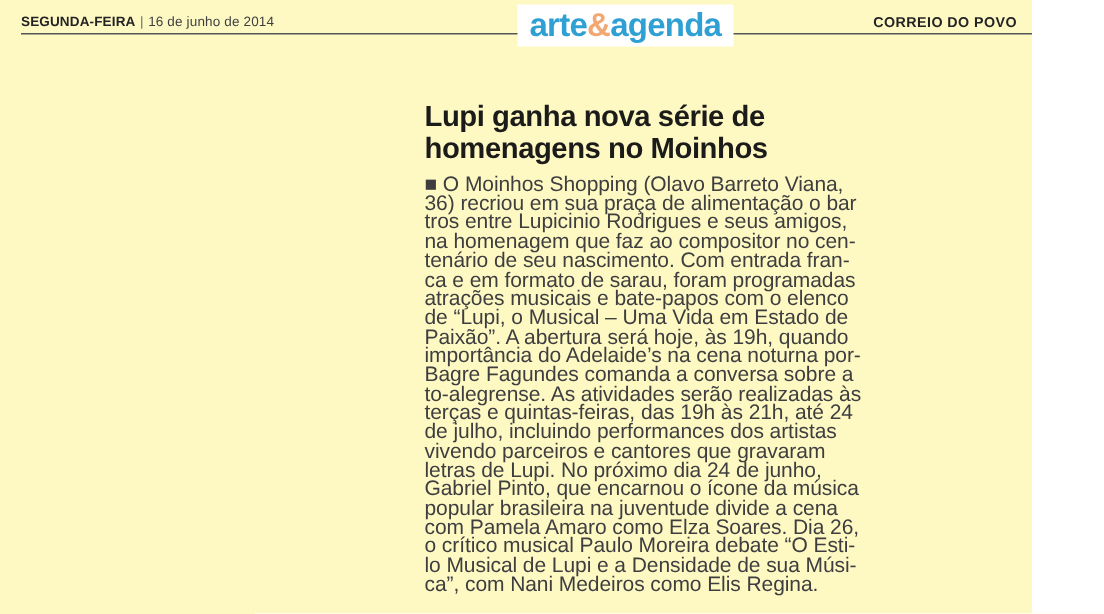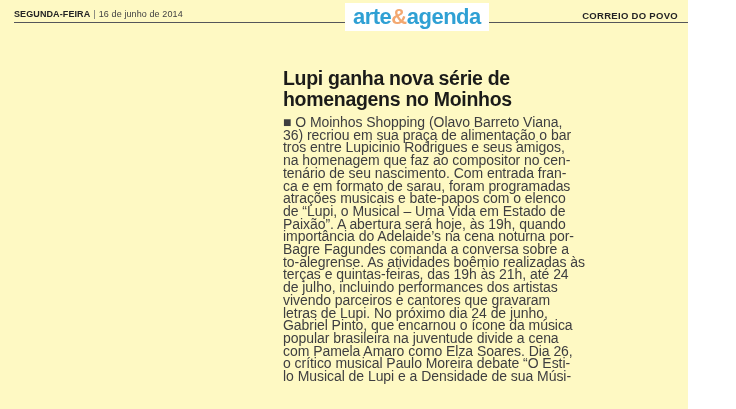--- a/index.html
+++ b/index.html
@@ -113,26 +113,27 @@
         <div class="body-line">36) recriou em sua praça de alimentação o bar</div>
         <div class="body-line">tros entre Lupicinio Rodrigues e seus amigos,</div>
         <div class="body-line">na homenagem que faz ao compositor no cen-</div>
         <div class="body-line">tenário de seu nascimento. Com entrada fran-</div>
         <div class="body-line">ca e em formato de sarau, foram programadas</div>
         <div class="body-line">atrações musicais e bate-papos com o elenco</div>
         <div class="body-line">de “Lupi, o Musical – Uma Vida em Estado de</div>
         <div class="body-line">Paixão”. A abertura será hoje, às 19h, quando</div>
         <div class="body-line">importância do Adelaide’s na cena noturna por-</div>
         <div class="body-line">Bagre Fagundes comanda a conversa sobre a</div>
-        <div class="body-line">to-alegrense. As atividades boêmio realizadas às</div>
+        <div class="body-line">to-alegrense. As atividades serão realizadas às</div>
         <div class="body-line">terças e quintas-feiras, das 19h às 21h, até 24</div>
         <div class="body-line">de julho, incluindo performances dos artistas</div>
         <div class="body-line">vivendo parceiros e cantores que gravaram</div>
         <div class="body-line">letras de Lupi. No próximo dia 24 de junho,</div>
         <div class="body-line">Gabriel Pinto, que encarnou o ícone da música</div>
         <div class="body-line">popular brasileira na juventude divide a cena</div>
         <div class="body-line">com Pamela Amaro como Elza Soares. Dia 26,</div>
         <div class="body-line">o crítico musical Paulo Moreira debate “O Esti-</div>
         <div class="body-line">lo Musical de Lupi e a Densidade de sua Músi-</div>
+        <div class="body-line">ca”, com Nani Medeiros como Elis Regina.</div>
       </div>
   </div>
 
 </div>
 
 </body></html>

